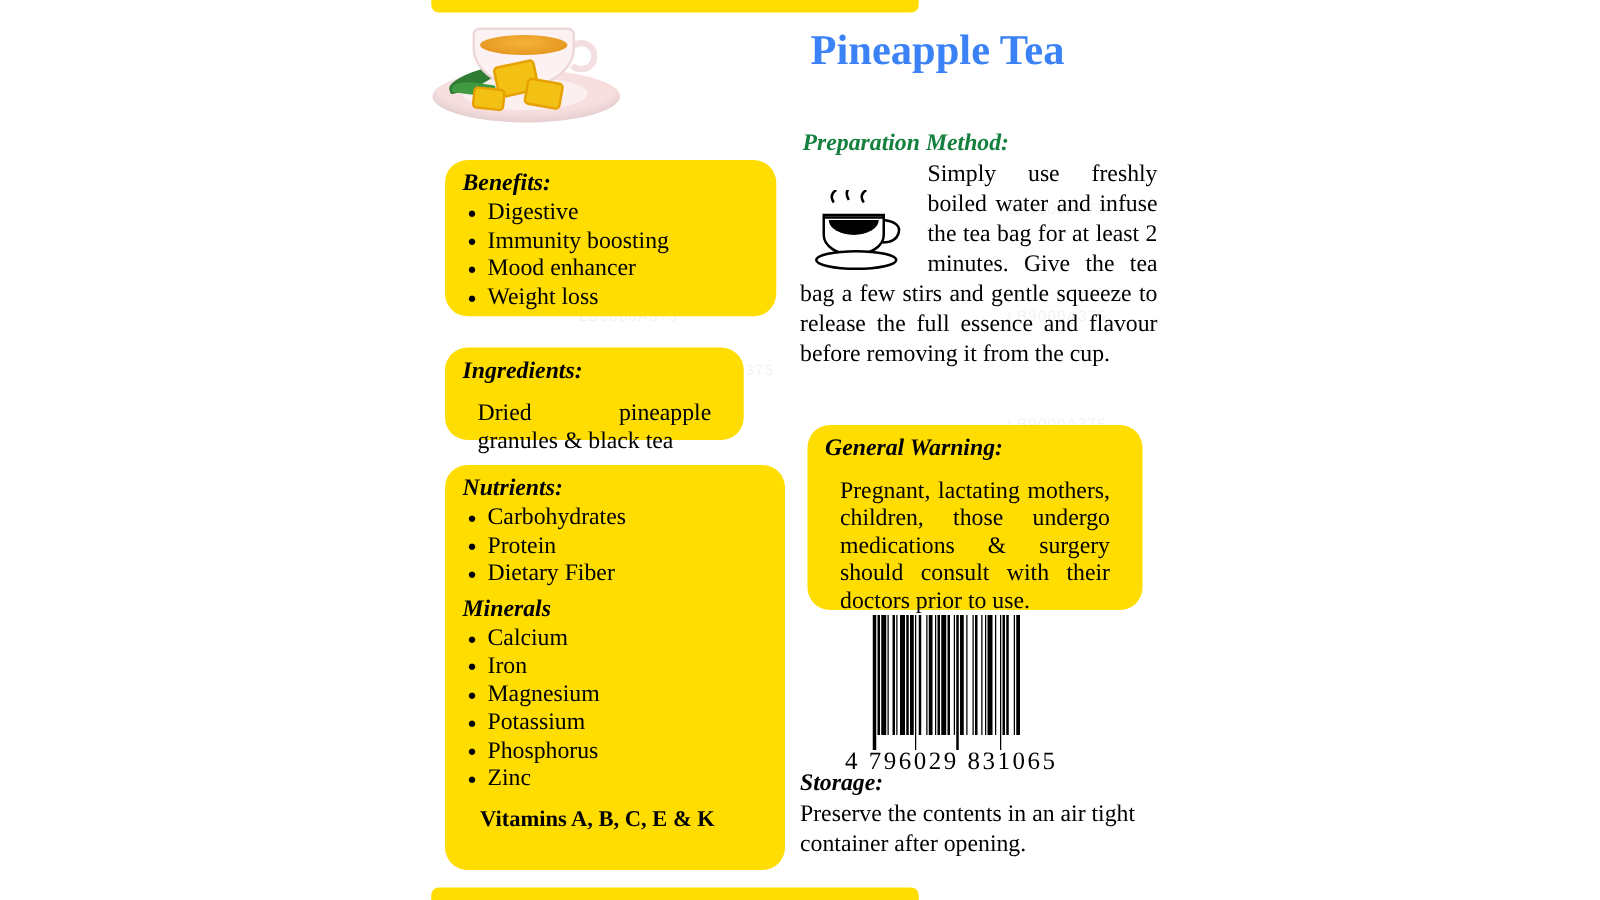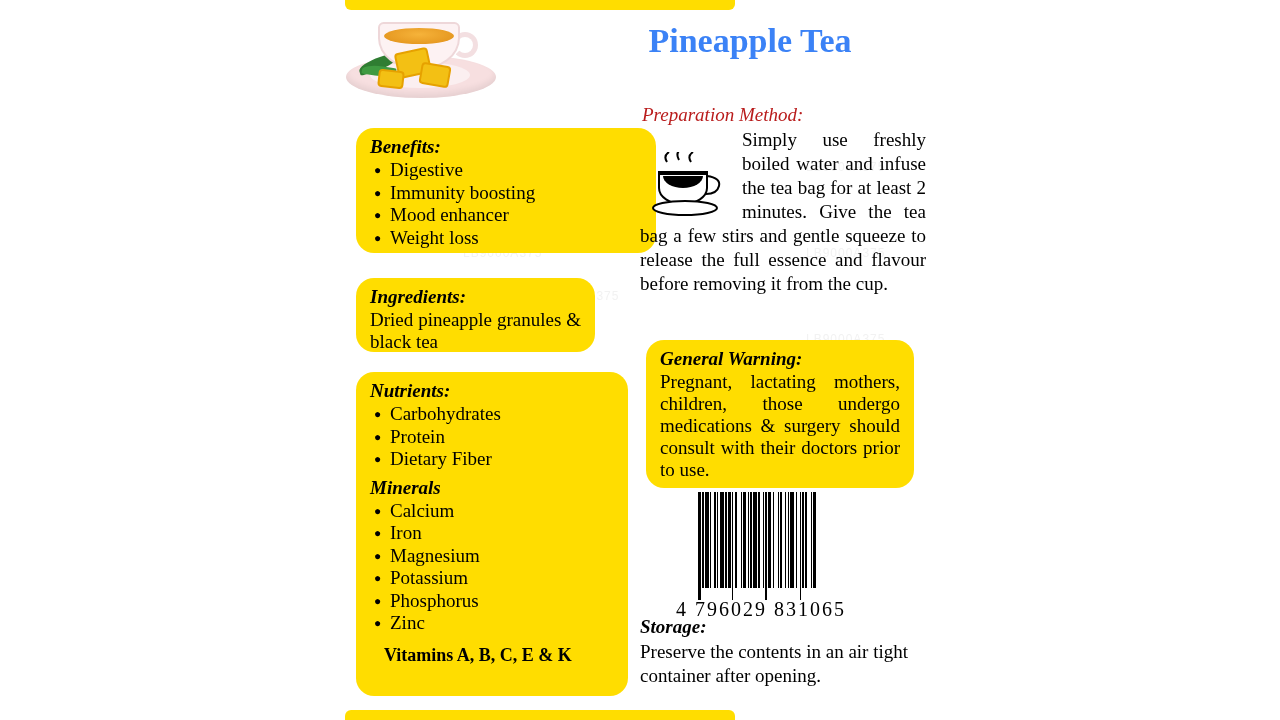--- a/index.html
+++ b/index.html
@@ -123,21 +123,21 @@
     font-family: "Liberation Serif", serif;
   }
 
   
   .ybox {
     position: absolute;
     background: #FFDD00;
     border-radius: 18px;
     padding: 8px 14px 10px 14px;
   }
-  .bx-benefits    { left: 356px; top: 128px;  width: 300px; height: 125px; }
+  .bx-benefits    { left: 356px; top: 128px;  width: 265px; height: 125px; }
   .bx-ingredients { left: 356px; top: 278px;  width: 239px; height: 74px;  }
   .bx-nutrients   { left: 356px; top: 372px;  width: 272px; height: 324px; font-family: Liberation Serif, serif; }
   .bx-warning     { left: 646px; top: 340px;  width: 268px; height: 148px; }
 
   .hdr {
     font-weight: bold;
     font-style: italic;
     font-size: 19px;
     margin: 0 0 1px 0;
     color: #000;
@@ -160,35 +160,35 @@
     left: -16px; top: 0;
     font-size: 12px;
     line-height: 22px;
   }
 
   .plain {
     font-size: 19px;
     line-height: 22px;
     text-align: justify;
     color: #000;
-    margin: 0;
+    margin: 12px;
   }
   .vitamins {
     font-size: 18px;
     font-weight: bold;
     margin-top: 10px;
     padding-left: 14px;
     color: #000;
   }
 
   
   .prep-title {
     position: absolute;
     left: 642px; top: 104px;
-    font-size: 19px; font-weight: normal; font-style: italic; color: #b91c1c;
+    font-size: 19px; font-weight: bold; font-style: italic; color: #15803d;
   }
   .prep-cup {
     position: absolute;
     left: 645px; top: 152px;
     width: 90px; height: 72px;
   }
   .prep-text {
     position: absolute;
     left: 640px; top: 128px;
     width: 286px;

